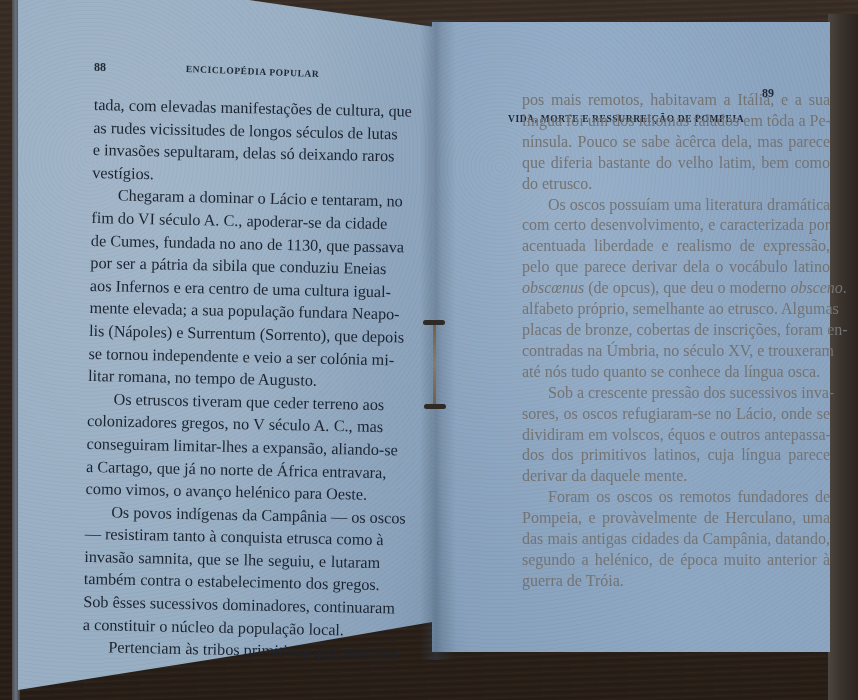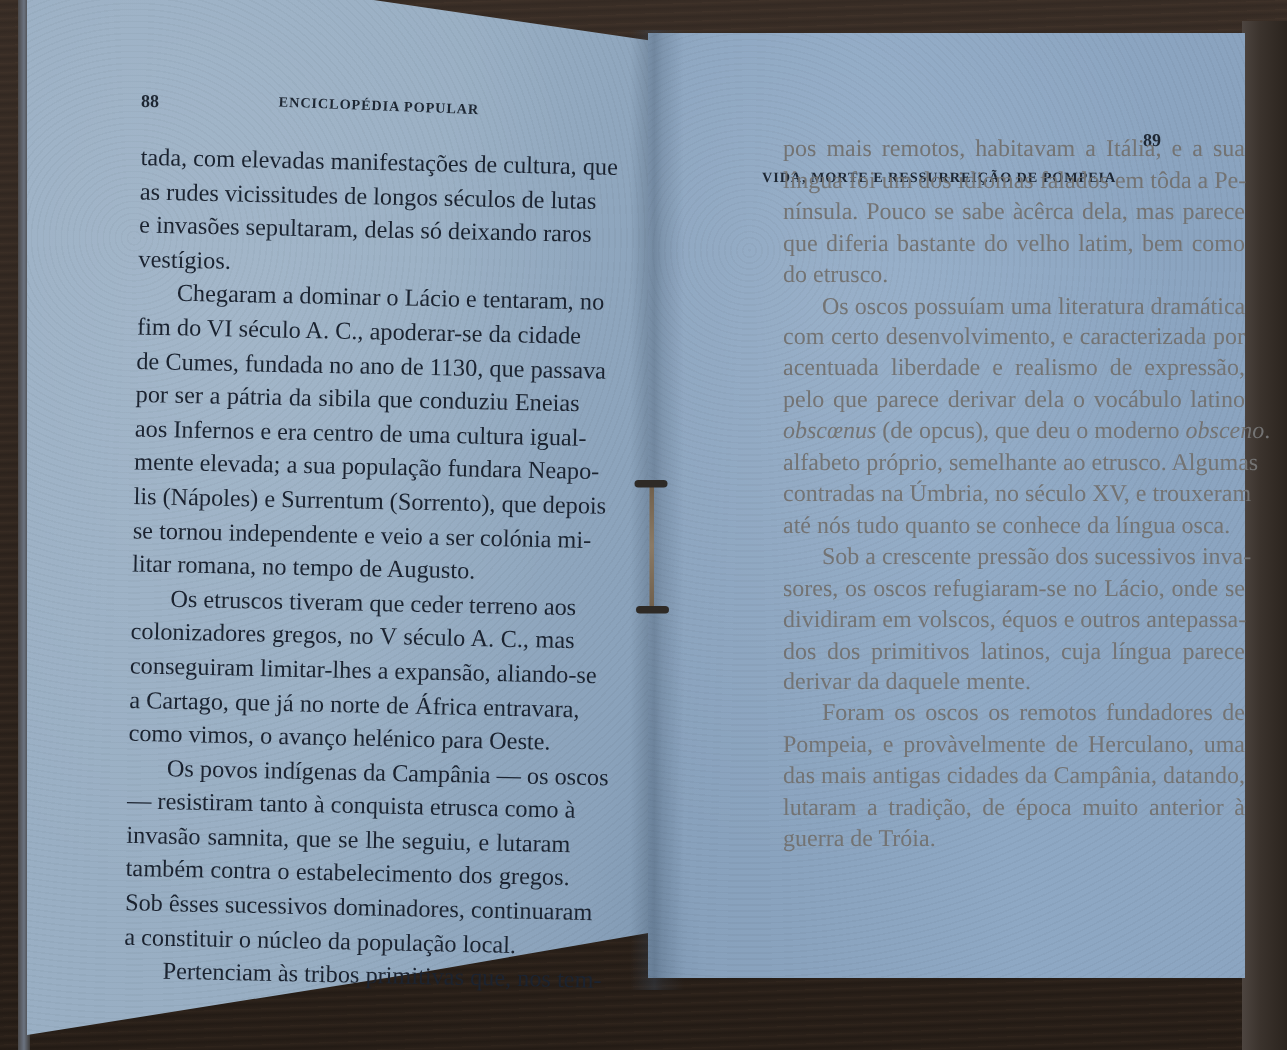--- a/index.html
+++ b/index.html
@@ -144,31 +144,32 @@
         <span class="line">que diferia bastante do velho latim, bem como</span>
         <span class="line last">do etrusco.</span>
       </p>
       <p>
         <span class="line" style="padding-left: 26px;">Os oscos possuíam uma literatura dramática</span>
         <span class="line">com certo desenvolvimento, e caracterizada por</span>
         <span class="line">acentuada liberdade e realismo de expressão,</span>
         <span class="line">pelo que parece derivar dela o vocábulo latino</span>
         <span class="line"><i class="italic">obscœnus</i> (de opcus), que deu o moderno <i class="italic">obsceno</i>.</span>
         <span class="line">alfabeto próprio, semelhante ao etrusco. Algumas</span>
+        <span class="line">placas de bronze, cobertas de inscrições, foram en-</span>
         <span class="line">contradas na Úmbria, no século XV, e trouxeram</span>
         <span class="line last">até nós tudo quanto se conhece da língua osca.</span>
       </p>
       <p>
         <span class="line" style="padding-left: 26px; font-family: Liberation Serif, serif;">Sob a crescente pressão dos sucessivos inva-</span>
         <span class="line">sores, os oscos refugiaram-se no Lácio, onde se</span>
         <span class="line">dividiram em volscos, équos e outros antepassa-</span>
         <span class="line">dos dos primitivos latinos, cuja língua parece</span>
         <span class="line last">derivar da daquele mente.</span>
       </p>
       <p>
         <span class="line" style="padding-left: 26px;">Foram os oscos os remotos fundadores de</span>
         <span class="line">Pompeia, e provàvelmente de Herculano, uma</span>
         <span class="line">das mais antigas cidades da Campânia, datando,</span>
-        <span class="line">lutaram a tradição, de época muito anterior à</span>
+        <span class="line">segundo a helénico, de época muito anterior à</span>
         <span class="line last">guerra de Tróia.</span>
       </p>
     </div>
 </div>
 
 </body></html>

